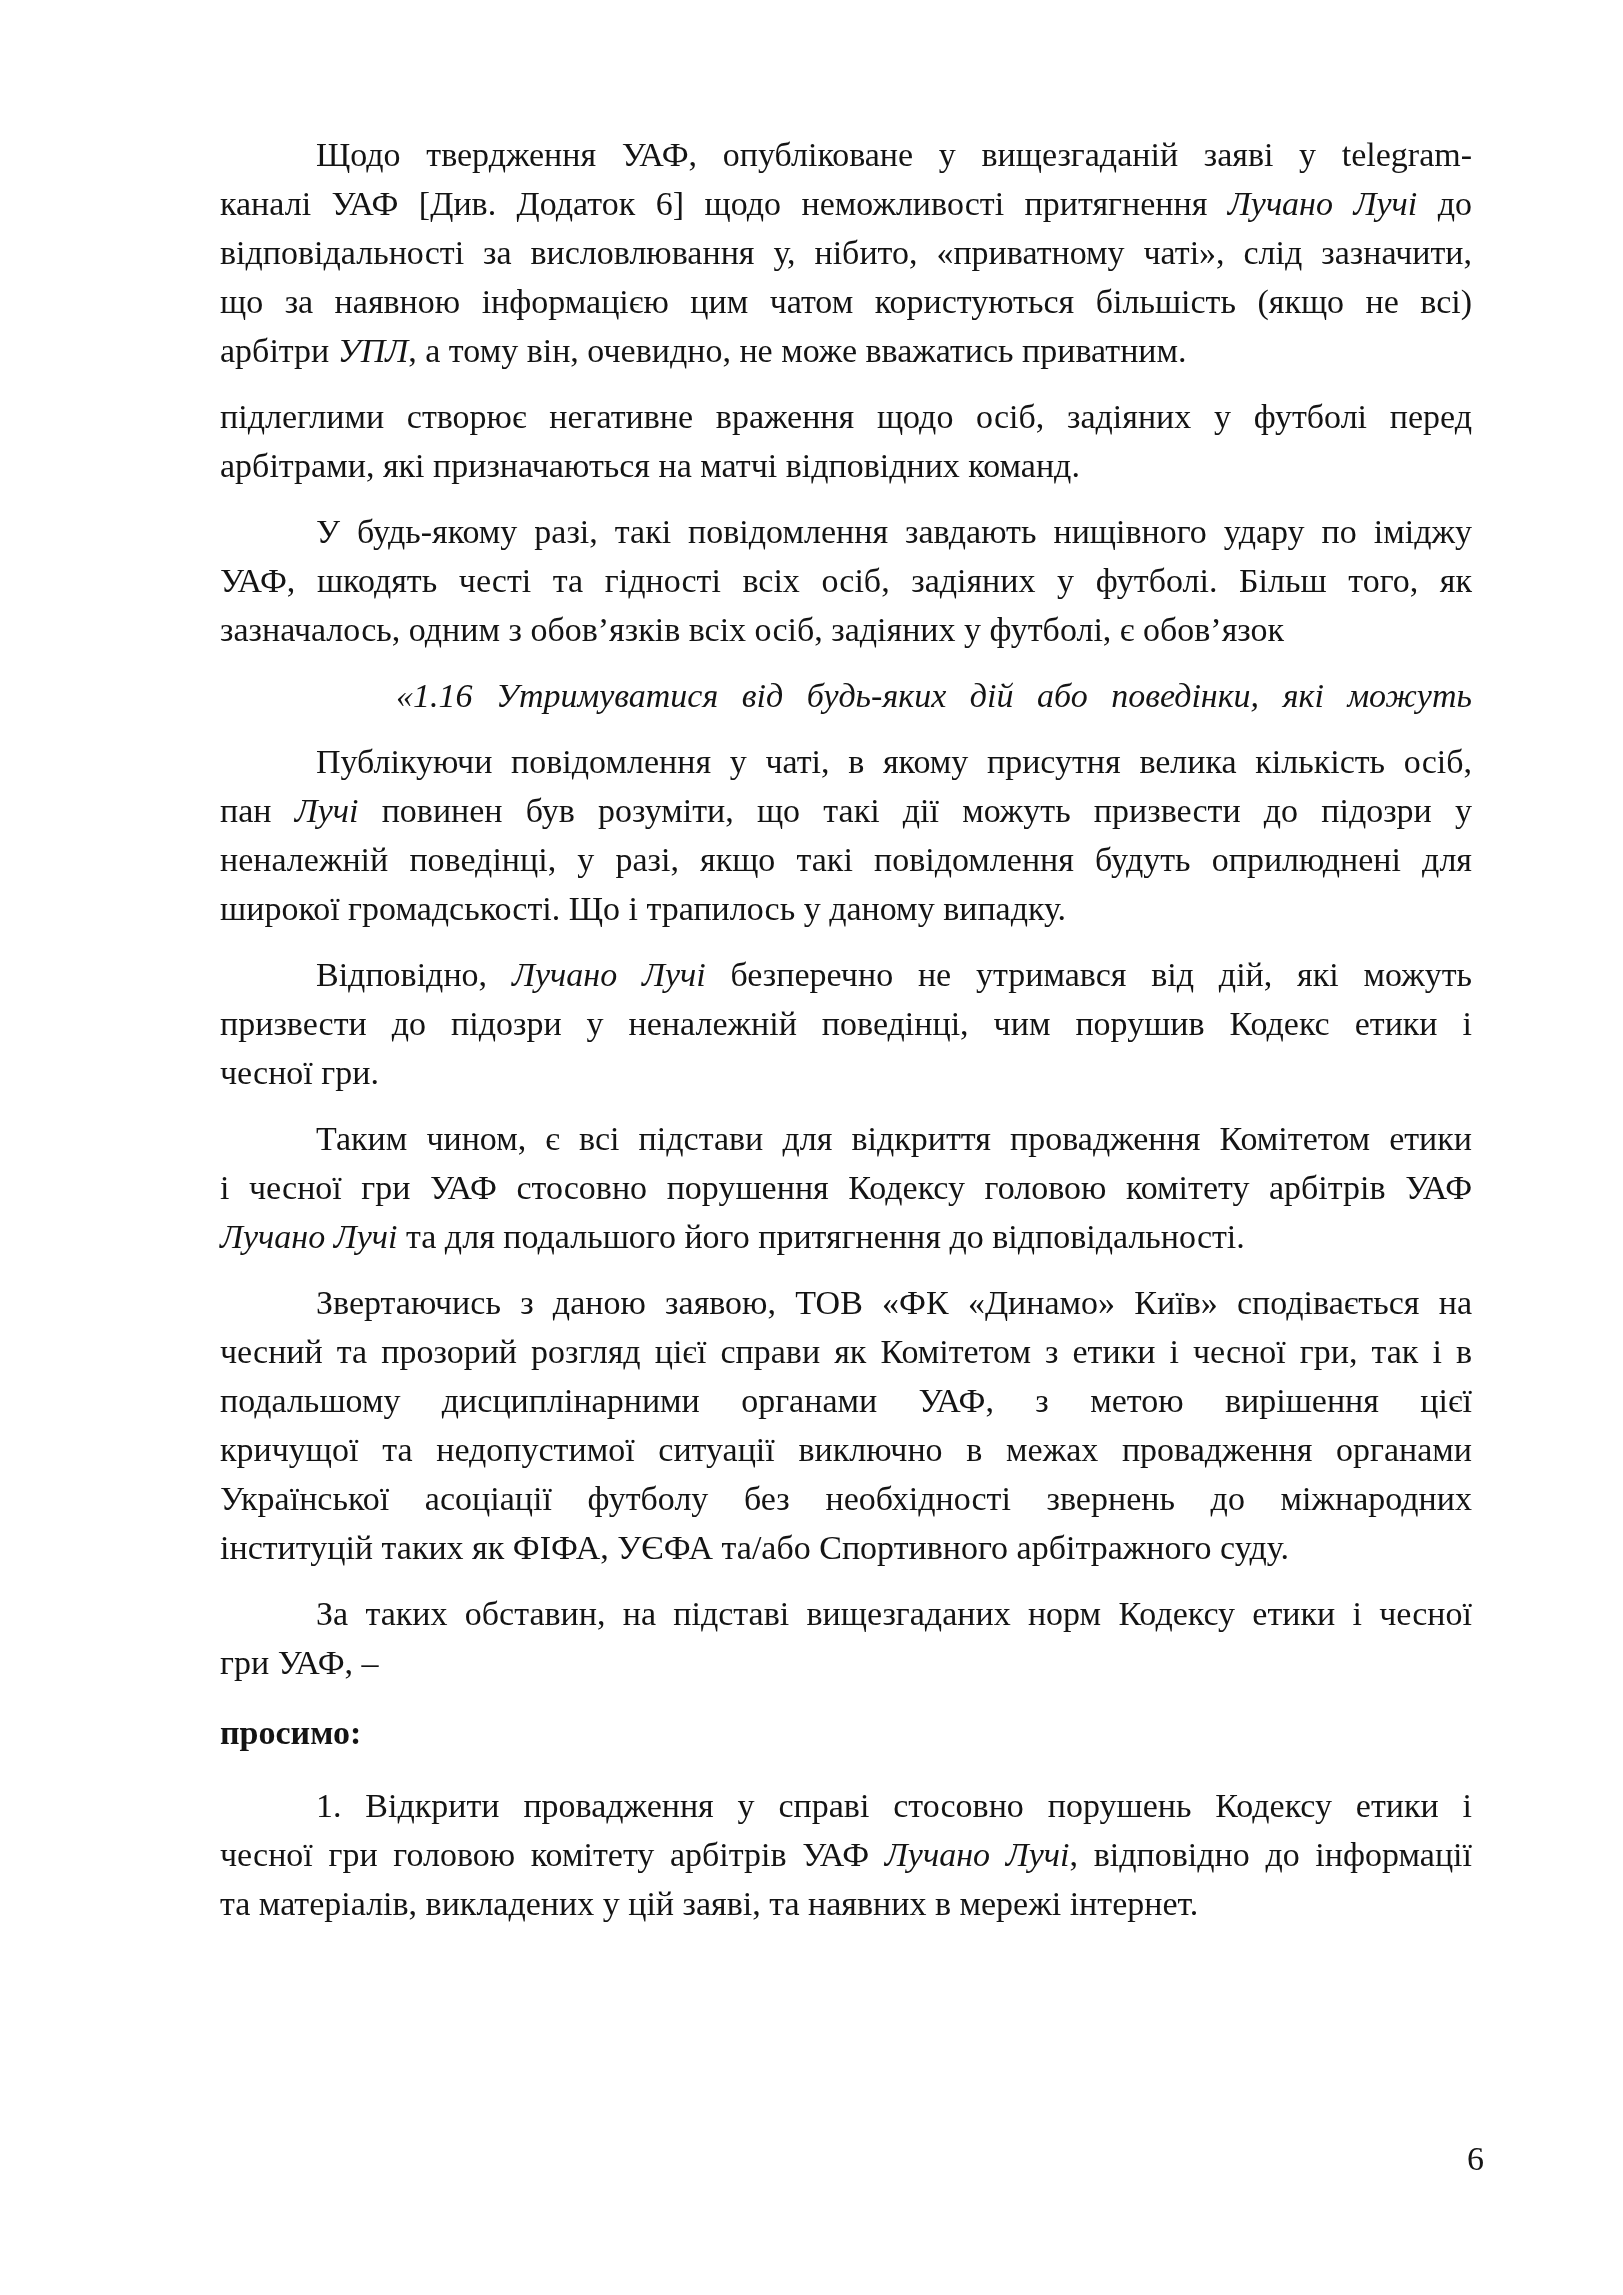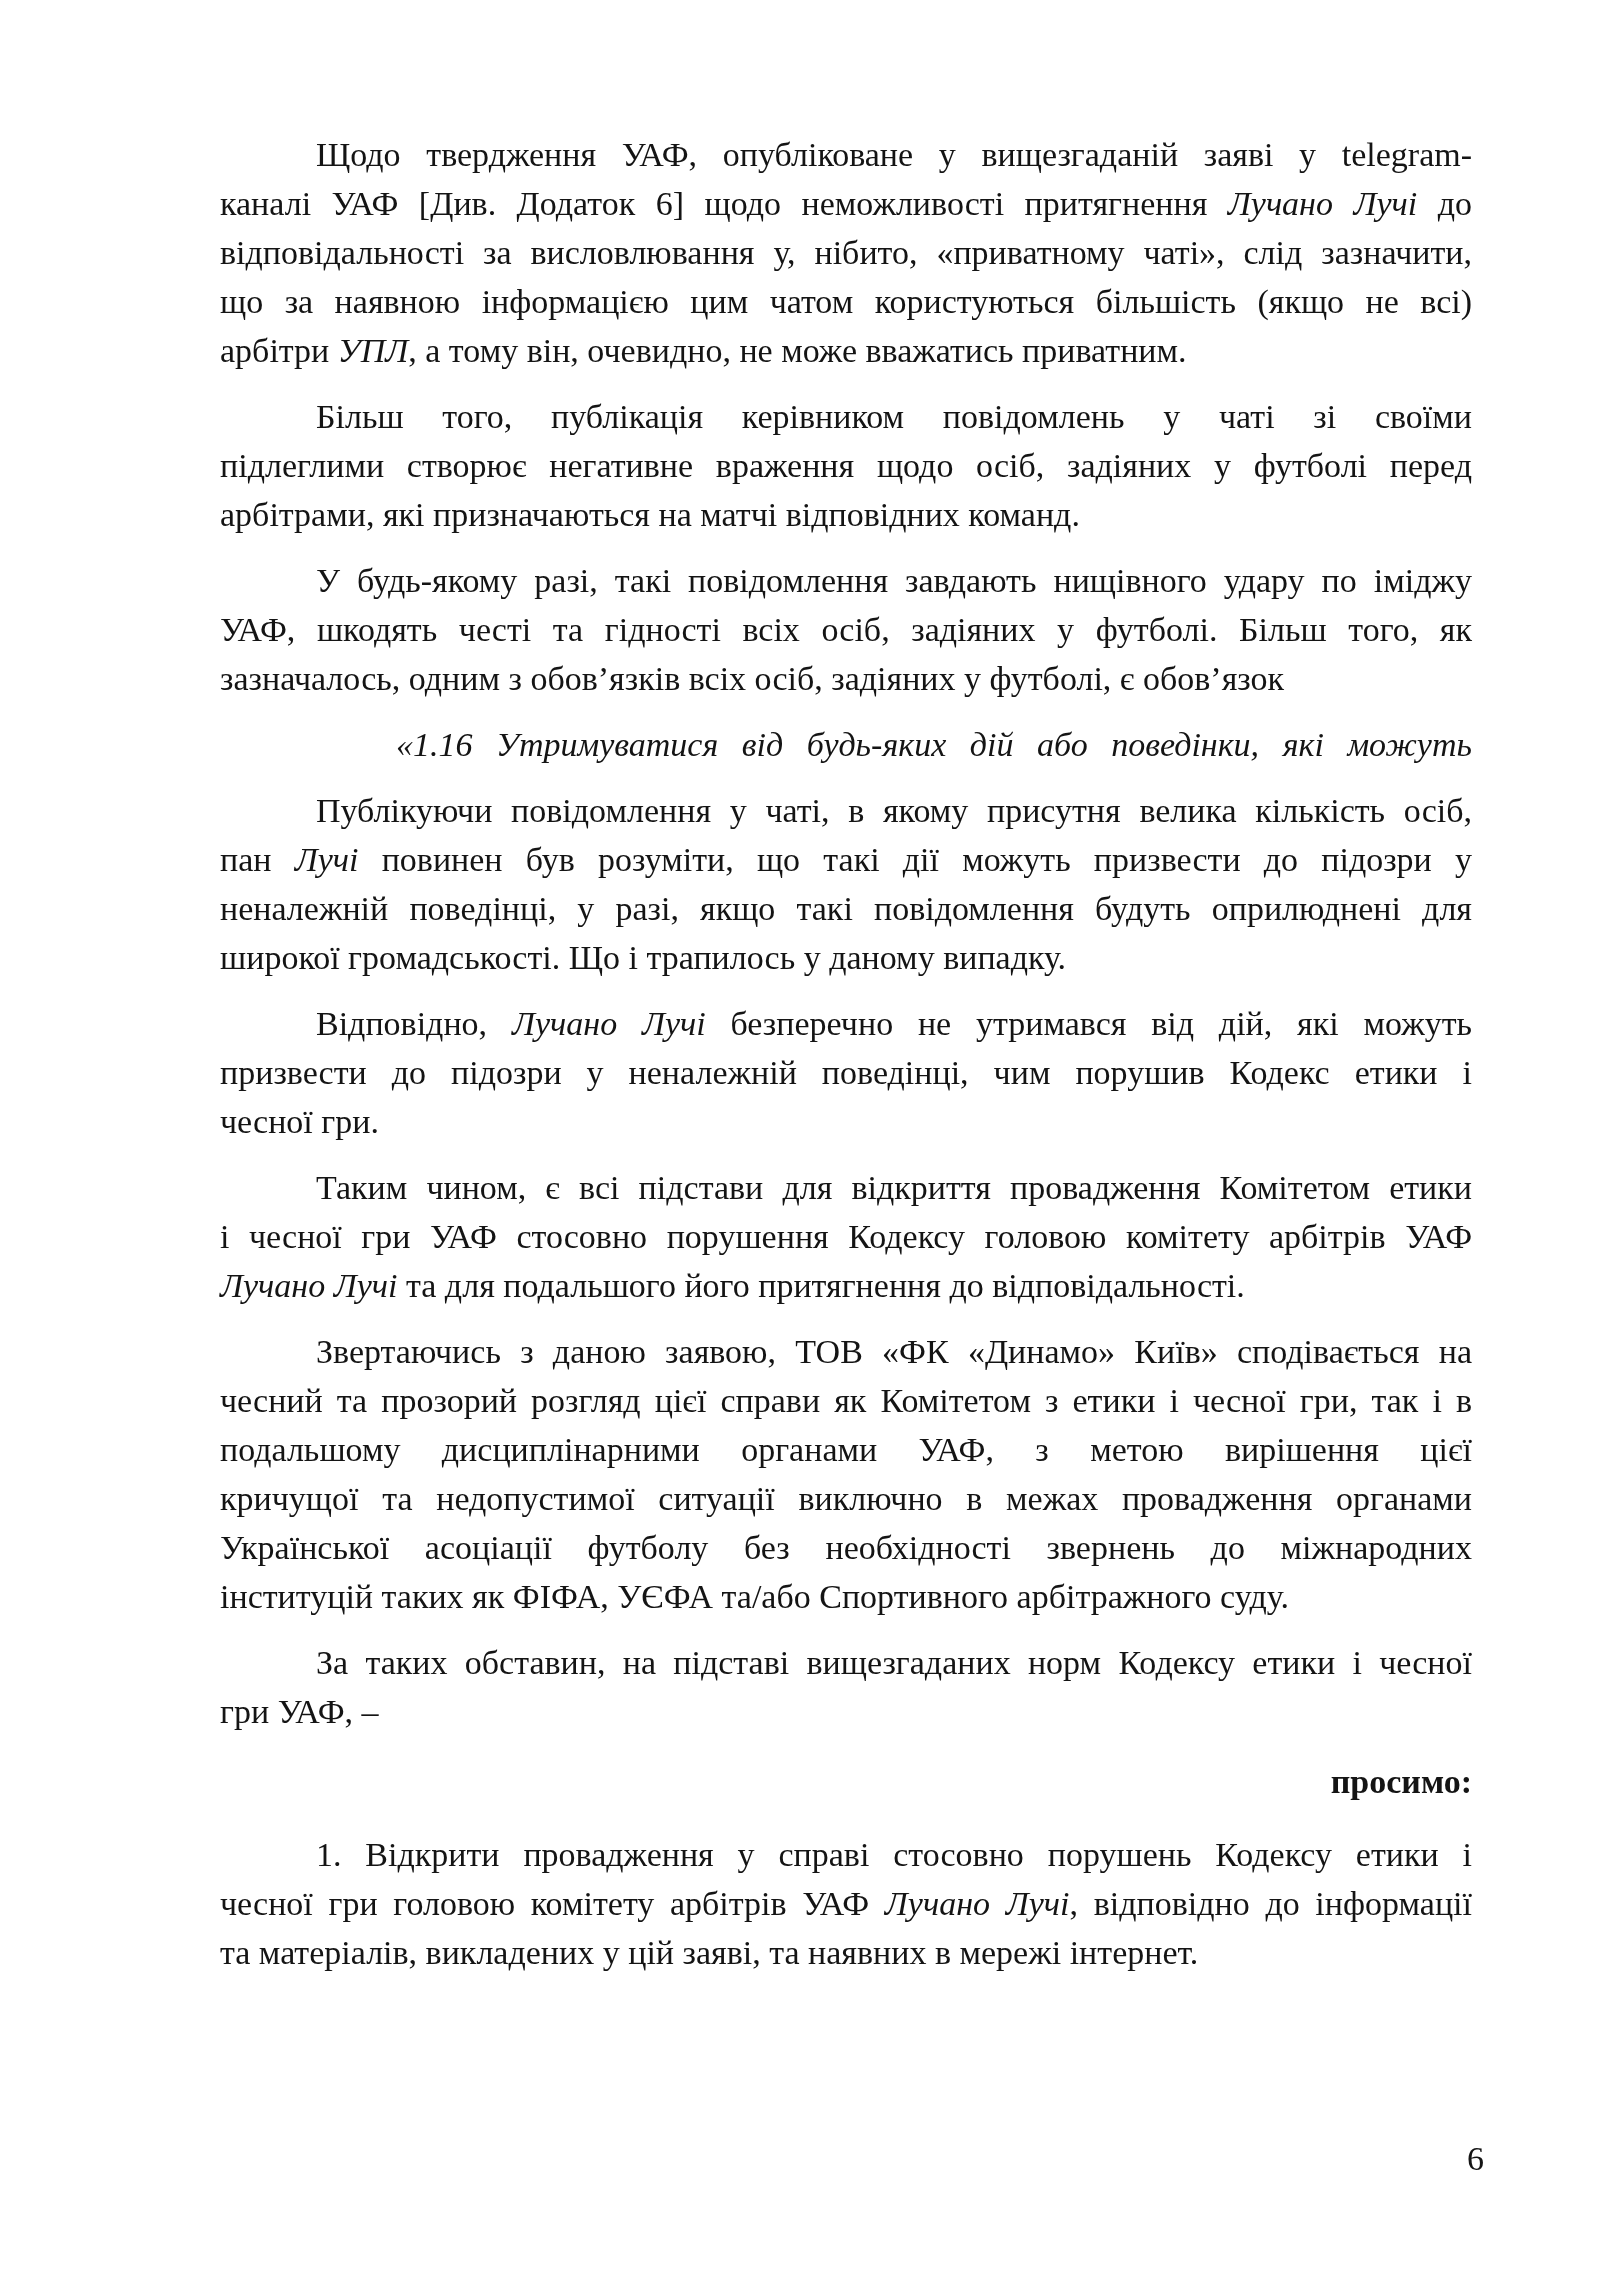--- a/index.html
+++ b/index.html
@@ -28,21 +28,21 @@
   }
   .line.last { text-align-last: left; }
   .line.first { text-indent: 96px; }
   .quote {
     margin-left: 80px;
     font-style: italic;
   }
   .heading {
     margin: 21px 0 23.6px 0;
     font-weight: bold;
-    text-align: right;
+    text-align: left;
     line-height: 49px;
   }
   .italic { font-style: italic; font-family: Liberation Serif, serif; }
   #page-footer {
     position: absolute;
     left: 232px;
     top: 2134px;
     width: 1252px;
     text-align: right;
     font-size: 34px;
@@ -54,21 +54,20 @@
 
 <main id="content">
     <div class="block paragraph">
       <div class="line first"><span>Щодо твердження УАФ, опубліковане у вищезгаданій заяві у telegram-</span></div>
       <div class="line"><span>каналі УАФ [Див. Додаток 6] щодо неможливості притягнення </span><span class="italic">Лучано Лучі</span><span> до</span></div>
       <div class="line"><span>відповідальності за висловлювання у, нібито, «приватному чаті», слід зазначити,</span></div>
       <div class="line"><span>що за наявною інформацією цим чатом користуються більшість (якщо не всі)</span></div>
       <div class="line last"><span>арбітри </span><span class="italic">УПЛ</span><span>, а тому він, очевидно, не може вважатись приватним.</span></div>
     </div>
     <div class="block paragraph">
-      <div class="line first"><span>Більш того, публікація керівником повідомлень у чаті зі своїми</span></div>
       <div class="line"><span>підлеглими створює негативне враження щодо осіб, задіяних у футболі перед</span></div>
       <div class="line last"><span>арбітрами, які призначаються на матчі відповідних команд.</span></div>
     </div>
     <div class="block paragraph">
       <div class="line first"><span>У будь-якому разі, такі повідомлення завдають нищівного удару по іміджу</span></div>
       <div class="line"><span>УАФ, шкодять честі та гідності всіх осіб, задіяних у футболі. Більш того, як</span></div>
       <div class="line last"><span>зазначалось, одним з обов’язків всіх осіб, задіяних у футболі, є обов’язок</span></div>
     </div>
     <div class="block quote">
       <div class="line first"><span>«1.16 Утримуватися від будь-яких дій або поведінки, які можуть</span></div>

